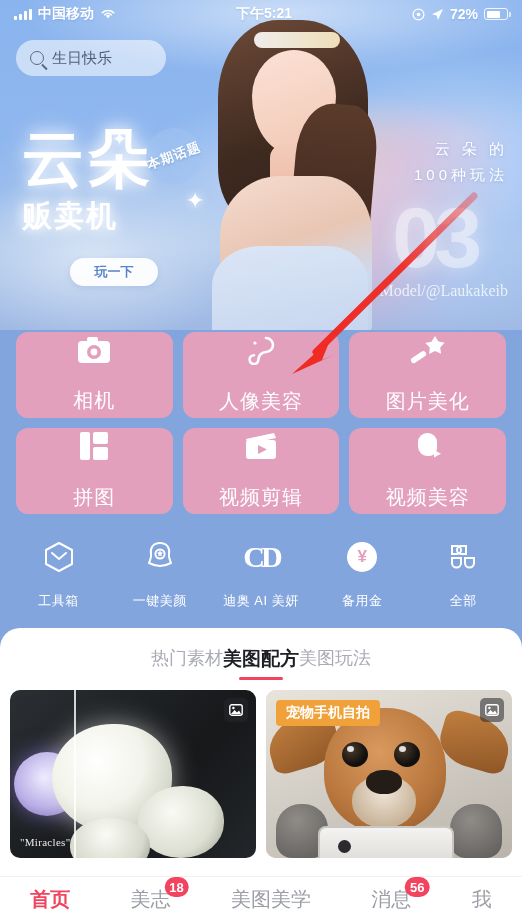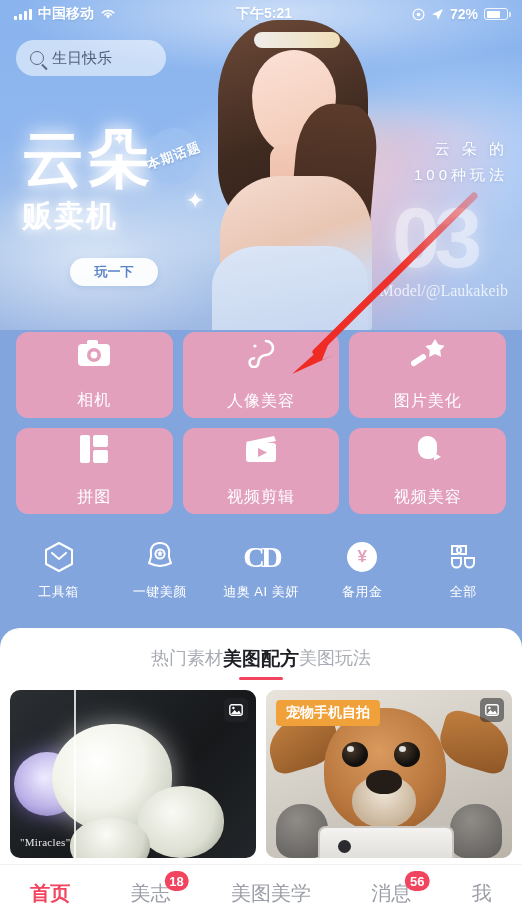--- a/index.html
+++ b/index.html
@@ -150,29 +150,29 @@
   .mag::after { content:""; position:absolute; right:-5px; bottom:-4px; width:7px; height:1.8px; background:#5b6a80; transform:rotate(45deg); }
 
   
   .tiles { position:absolute; left:16px; top:332px; width:490px; z-index:4; }
   .tilerow { display:flex; gap:10px; margin-bottom:10px; }
   .tile {
     flex:1; height:86px; background:#e2a0bd; border-radius:12px;
     display:flex; flex-direction:column; align-items:center; justify-content:center;
     gap:8px; color:#fff;
   }
-  .tile .lbl { font-size:16px; letter-spacing:1px;margin-top:15px; }
+  .tile .lbl { font-size:20px; letter-spacing:1px;margin-top:15px; }
   .tile svg { display:block; }
 
   
   .shortcuts {
     position:absolute; left:0; top:540px; width:522px; z-index:4;
     display:flex; justify-content:space-around; align-items:flex-start; padding:0 8px;
   }
-  .sc { width:92px; display:flex; flex-direction:column; align-items:center; gap:9px; color:#fff; }
+  .sc { width:92px; display:flex; flex-direction:column; align-items:center; gap:18px; color:#fff; }
   .sc .lbl { font-size:13px; letter-spacing:.5px; white-space:nowrap; }
   .sc-ico { height:34px; display:flex; align-items:center; justify-content:center; }
   .cd { font-size:30px; font-weight:bold; letter-spacing:-4px; font-family:"Liberation Serif", serif; }
   .yen {
     width:30px; height:30px; border-radius:50%; background:#fff; color:#e2a0bd;
     display:flex; align-items:center; justify-content:center; font-size:17px; font-weight:bold;
   }
 
   
   .sheet {
@@ -254,21 +254,21 @@
     display:flex; align-items:center; border-radius:4px;
   }
   .imgbadge {
     position:absolute; right:8px; top:8px; width:24px; height:24px;
     background:rgba(40,40,44,.55); border-radius:5px;
     display:flex; align-items:center; justify-content:center;
   }
 
   
   .bottomnav {
-    position:absolute; left:0; bottom:0; width:522px; height:58px; background:#fff;
+    position:absolute; left:0; bottom:0; width:522px; height:46px; background:#fff;
     display:flex; align-items:center; justify-content:space-around; z-index:7;
     border-top:1px solid #f1f1f3;
   }
   .nav { position:relative; font-size:20px; color:#9b9ea6; padding:0 4px; }
   .nav.active { color:#f2445e; font-weight:bold; }
   .nav .badge {
     position:absolute; left:100%; top:-9px; transform:translateX(-42%);
     min-width:24px; height:20px; padding:0 5px; background:#f2445e; color:#fff;
     font-size:13px; font-weight:bold; border-radius:10px;
     display:flex; align-items:center; justify-content:center;

